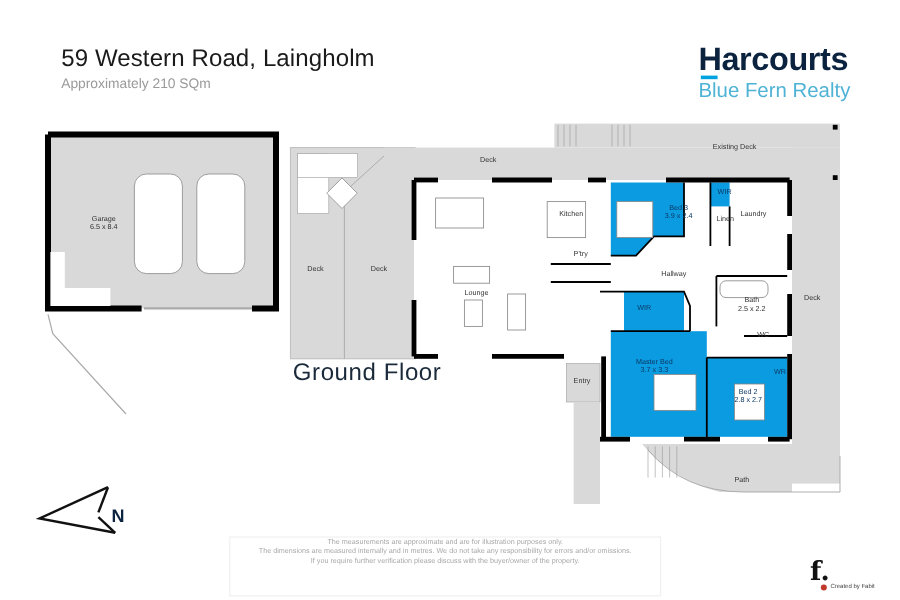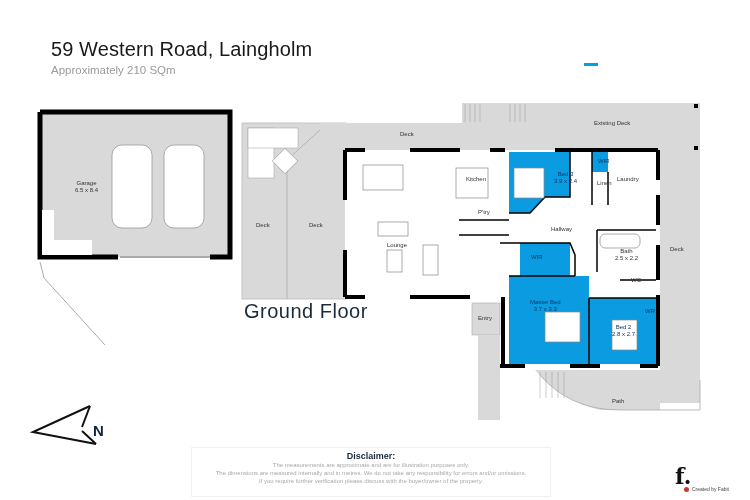--- a/index.html
+++ b/index.html
@@ -23,21 +23,23 @@
   .north-n{position:absolute;left:93px;top:422px;font-size:15px;font-weight:bold;color:#0c2340;}
   .rl{position:absolute;font-size:6px;color:#333;text-align:center;line-height:7px;white-space:nowrap;}
 </style>
 </head>
 <body>
 
 <div class="title">59 Western Road, Laingholm</div>
 <div class="subtitle">Approximately 210 SQm</div>
 
 <div class="brand">
+  <div class="brand-name">Harcourts</div>
   <div class="brand-bar"></div>
+  <div class="brand-sub">Blue Fern Realty</div>
 </div>
 
 <svg class="plan" width="750" height="500">
 
   <g>
     <rect x="40" y="112" width="190" height="145" fill="#d9d9d9"></rect>
     <path d="M40,112 H230 V257 H210 M118,257 H40 V112" fill="none" stroke="#000" stroke-width="5"></path>
     <line x1="120" y1="257" x2="210" y2="257" stroke="#aaa" stroke-width="2"></line>
     <rect x="42" y="210" width="12" height="30" fill="#fff"></rect>
     <rect x="42" y="240" width="50" height="15" fill="#fff"></rect>
@@ -162,21 +164,20 @@
 <div class="floor-label">Ground Floor</div>
 
 <svg class="north" width="70" height="40">
   <polyline points="60,4 3,30 66,42" fill="none" stroke="#111" stroke-width="2" transform="translate(0,-3)"></polyline>
   <line x1="60" y1="1" x2="52" y2="22" stroke="#111" stroke-width="2"></line>
   <line x1="52" y1="26" x2="66" y2="39" stroke="#111" stroke-width="2"></line>
 </svg>
 <div class="north-n">N</div>
 
 <div class="disclaimer">
-  <div class="disc-title">Disclaimer:</div>
   <div class="disc-line">The measurements are approximate and are for illustration purposes only.</div>
   <div class="disc-line">The dimensions are measured internally and in metres. We do not take any responsibility for errors and/or omissions.</div>
   <div class="disc-line">If you require further verification please discuss with the buyer/owner of the property.</div>
 </div>
 
 <div class="fabit">
   <div class="fabit-f">f.</div>
   <div class="fabit-dot"></div>
   <div class="fabit-txt">Created by Fabit</div>
 </div>

